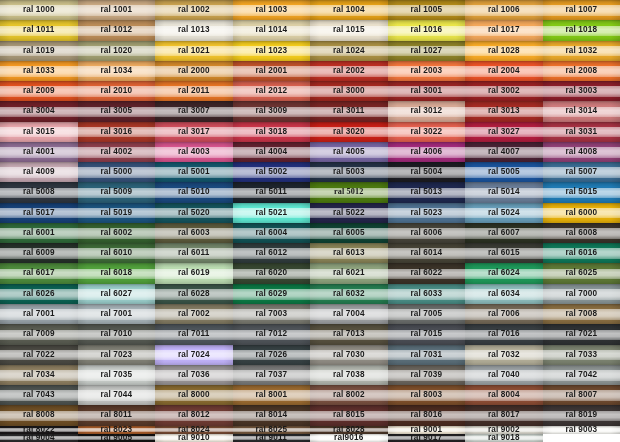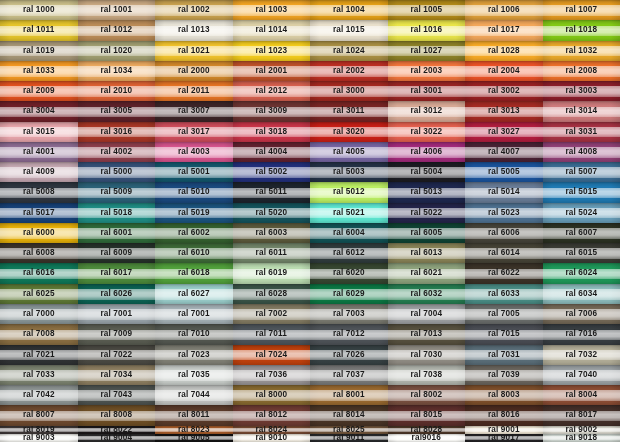--- a/index.html
+++ b/index.html
@@ -522,21 +522,21 @@
       <span class="side"></span>
       <span class="band"></span>
       <span class="lbl">ral 5010</span>
     </div>
     <div class="cell" style="background: rgb(29, 36, 45);">
       <span class="fill"></span>
       <span class="side"></span>
       <span class="band"></span>
       <span class="lbl">ral 5011</span>
     </div>
-    <div class="cell" style="background: #bef264;">
+    <div class="cell" style="background: #4d7c0f; font-family: Liberation Serif, serif;">
       <span class="fill"></span>
       <span class="side"></span>
       <span class="band"></span>
       <span class="lbl">ral 5012</span>
     </div>
     <div class="cell" style="background: rgb(30, 40, 80);">
       <span class="fill"></span>
       <span class="side"></span>
       <span class="band"></span>
       <span class="lbl">ral 5013</span>
@@ -552,26 +552,20 @@
       <span class="side"></span>
       <span class="band"></span>
       <span class="lbl">ral 5015</span>
     </div>
     <div class="cell" style="background: rgb(22, 66, 122);">
       <span class="fill"></span>
       <span class="side"></span>
       <span class="band"></span>
       <span class="lbl">ral 5017</span>
     </div>
-    <div class="cell" style="background: rgb(31, 143, 134);">
-      <span class="fill"></span>
-      <span class="side"></span>
-      <span class="band"></span>
-      <span class="lbl">ral 5018</span>
-    </div>
     <div class="cell" style="background: rgb(27, 85, 128);">
       <span class="fill"></span>
       <span class="side"></span>
       <span class="band"></span>
       <span class="lbl">ral 5019</span>
     </div>
     <div class="cell" style="background: rgb(20, 85, 94);">
       <span class="fill"></span>
       <span class="side"></span>
       <span class="band"></span>
@@ -900,21 +894,21 @@
       <span class="side"></span>
       <span class="band"></span>
       <span class="lbl">ral 7022</span>
     </div>
     <div class="cell" style="background: rgb(129, 129, 118);">
       <span class="fill"></span>
       <span class="side"></span>
       <span class="band"></span>
       <span class="lbl">ral 7023</span>
     </div>
-    <div class="cell" style="background: #c2410c;">
+    <div class="cell" style="background: #c4b5fd;">
       <span class="fill"></span>
       <span class="side"></span>
       <span class="band"></span>
       <span class="lbl">ral 7024</span>
     </div>
     <div class="cell" style="background: rgb(55, 66, 68);">
       <span class="fill"></span>
       <span class="side"></span>
       <span class="band"></span>
       <span class="lbl">ral 7026</span>

